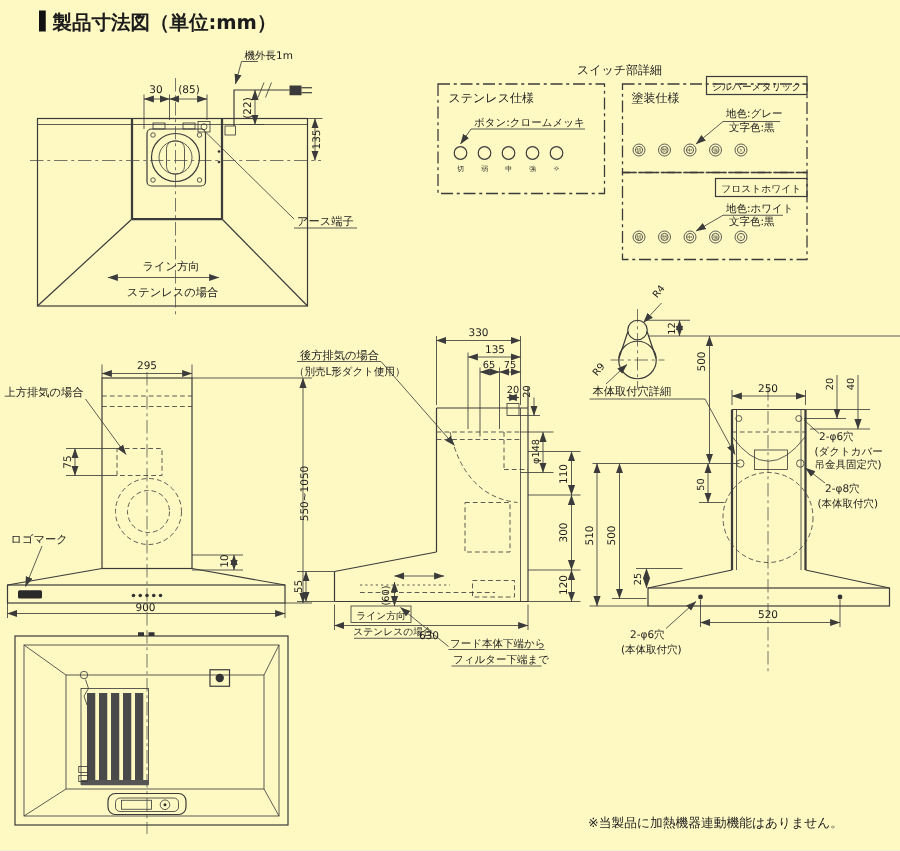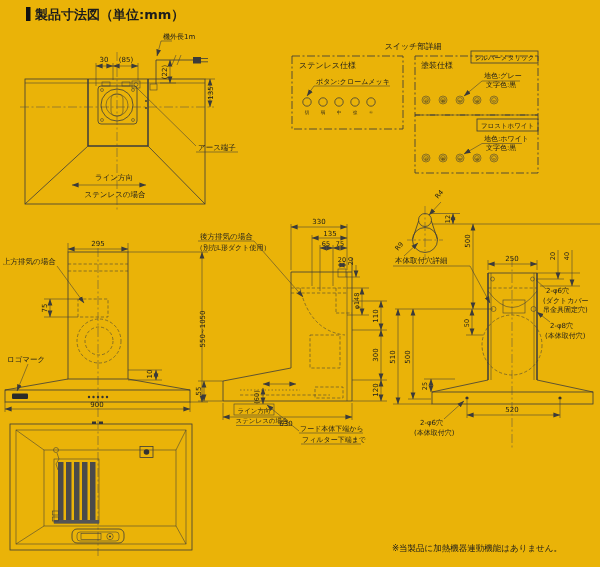--- a/index.html
+++ b/index.html
@@ -1,16 +1,16 @@
 <!DOCTYPE html>
 <html><head>
 <meta charset="utf-8">
 <style>
   html,body{margin:0;padding:0;background:#e8e8e8}
-  #canvas{position:relative;width:600px;height:567px;background:#eab308;overflow:hidden;
+  #canvas{position:relative;width:600px;height:567px;background:#fef9c3;overflow:hidden;
           font-family:"DejaVu Sans",sans-serif}
   svg text{font-family:"DejaVu Sans",sans-serif;fill:#1c1c1c}
   .l  {stroke:#3b3b3b;stroke-width:.8;fill:none}
   .lt {stroke:#3b3b3b;stroke-width:.55;fill:none}
   .lb {stroke:#3b3b3b;stroke-width:1.5;fill:none}
   .dash{stroke-dasharray:3.2 2}
   .cl {stroke:#4a4a4a;stroke-width:.5;fill:none;stroke-dasharray:9 2.5 2 2.5}
   .dim{stroke:#3b3b3b;stroke-width:.55;fill:none}
   .box{stroke:#3b3b3b;stroke-width:.85;fill:none;stroke-dasharray:8 2.5 2 2.5}
   .t3{font-size:3.2px}.t45{font-size:4.5px}.t65{font-size:6.5px}

